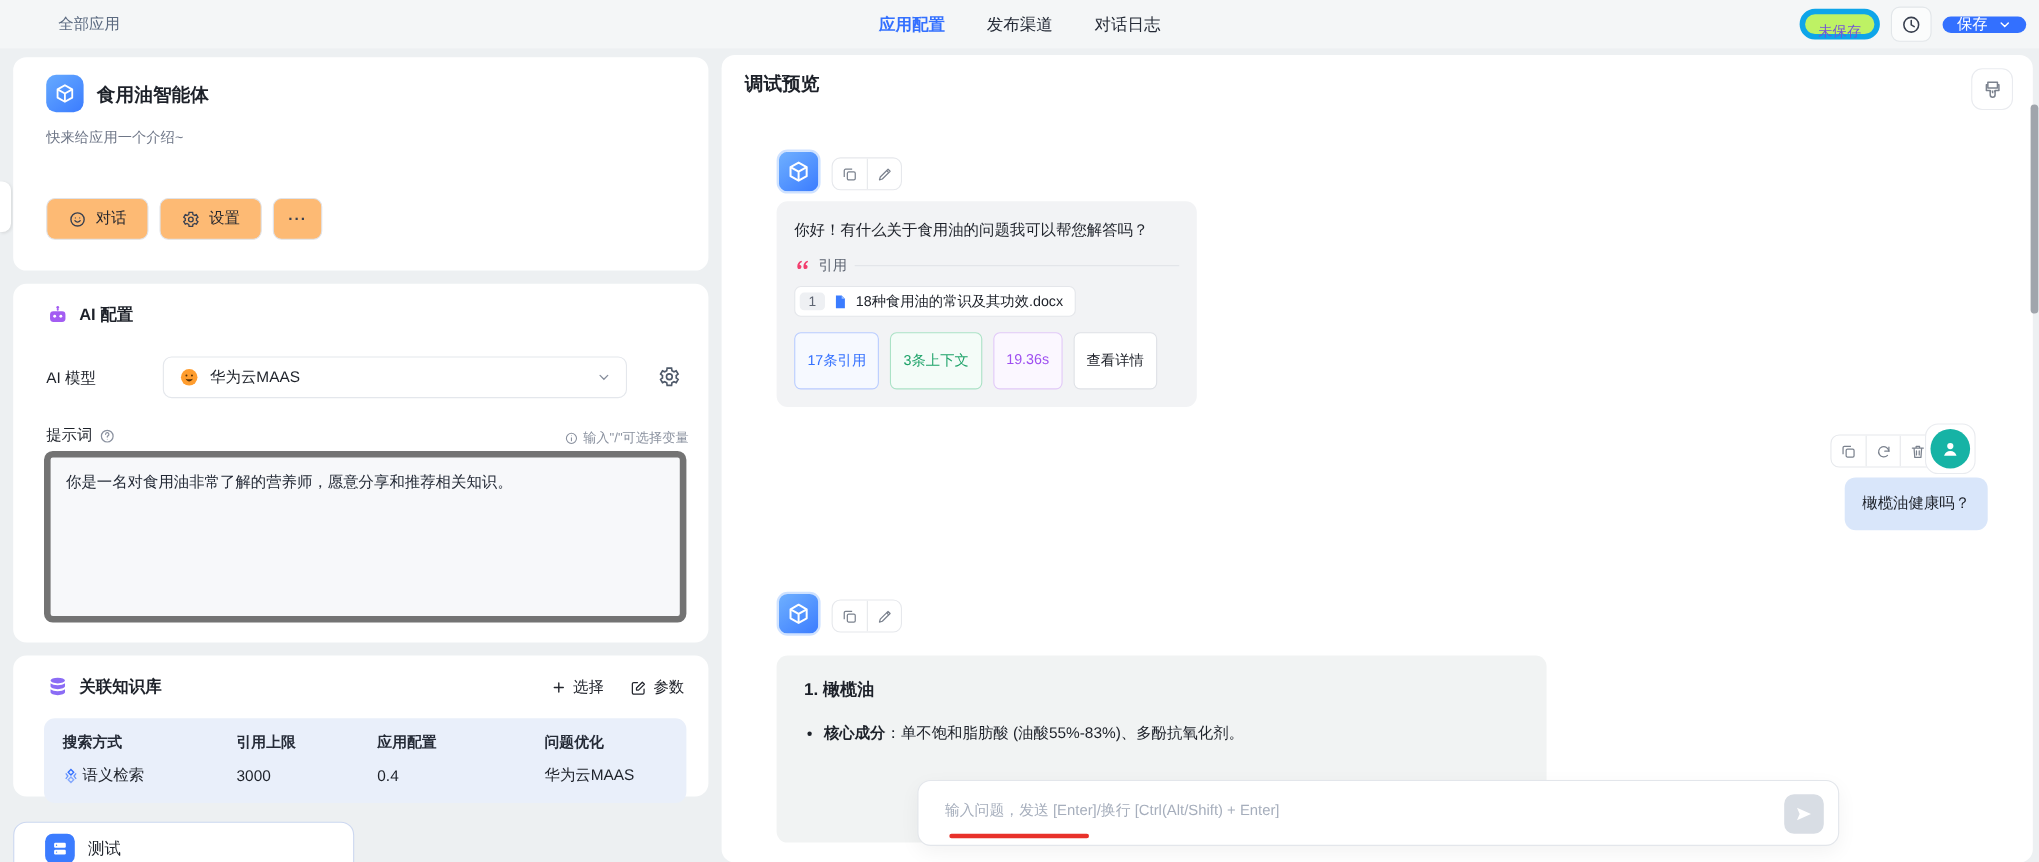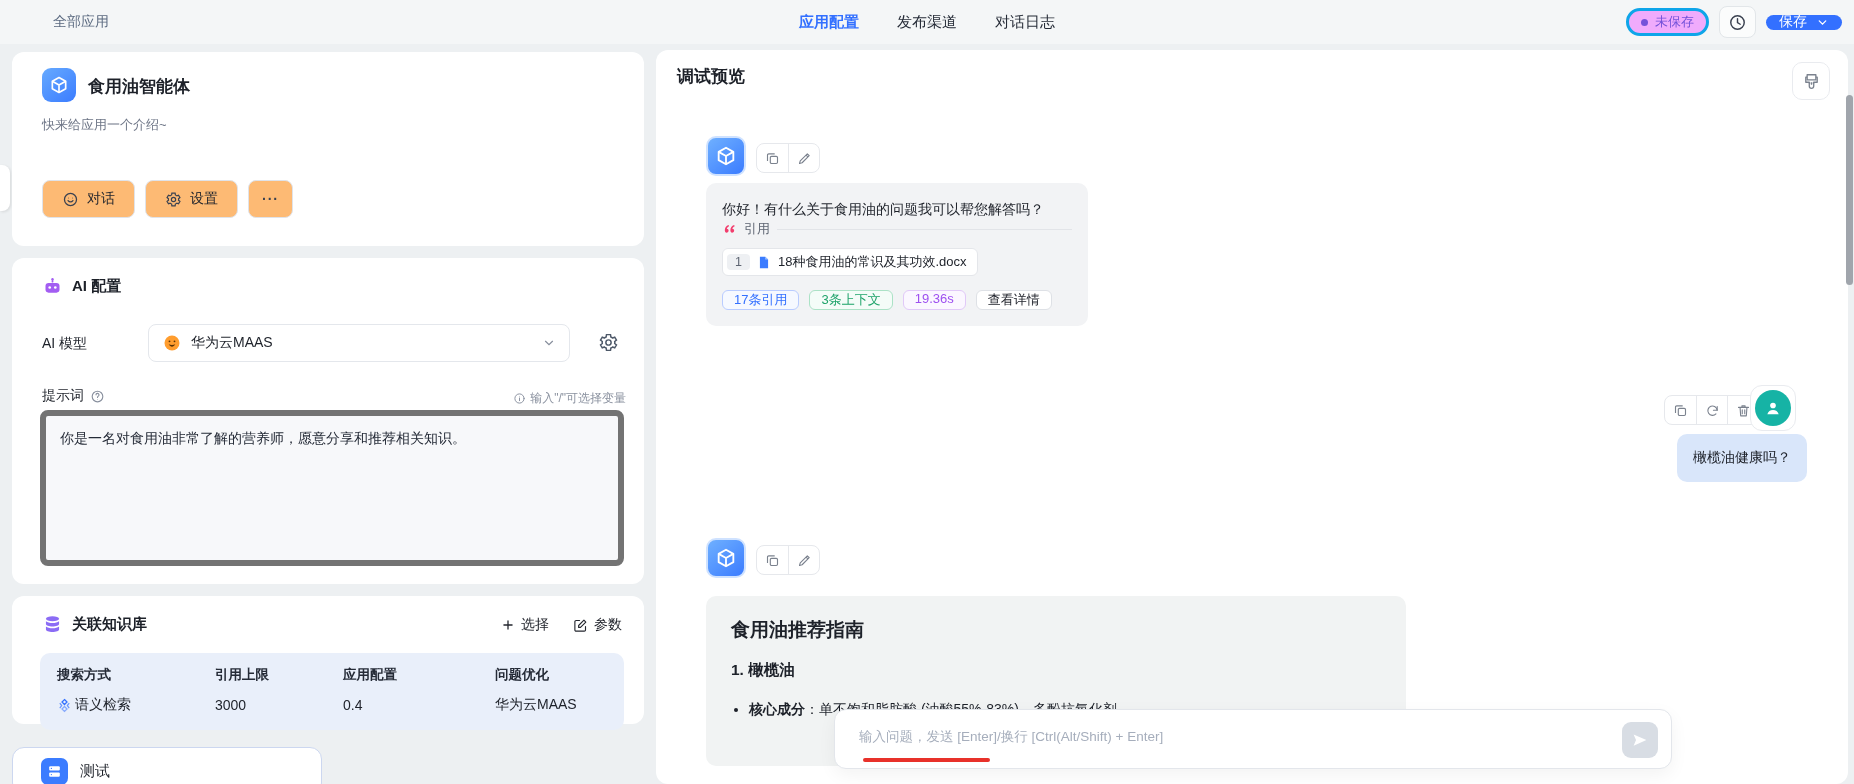--- a/index.html
+++ b/index.html
@@ -11,21 +11,21 @@
   }
   svg { display:block; }
 
   
   .topbar { position:absolute; left:0; top:0; width:1854px; height:44px; background:#f4f6f7; }
   .back-link { position:absolute; left:53px; top:13px; font-size:14px; color:#5b6a80; cursor:pointer; }
   .tabs { position:absolute; left:0; right:0; top:0; height:44px; display:flex; justify-content:center; align-items:center; gap:38px; font-size:15px; color:#252b37; }
   .tab { cursor:pointer; }
   .tab.active { color:#3370ff; font-weight:700; }
   .topbar-right { position:absolute; right:12px; top:6px; height:32px; display:flex; align-items:center; gap:10px; }
-  .unsaved { display:flex; align-items:center; gap:7px; border:3px solid #0ea5e9; background:#f0abfc; color:#7452d9; font-size:13px; padding:0 12px; height:28px; border-radius:15px; }
+  .unsaved { display:flex; align-items:center; gap:7px; border:5px solid #0ea5e9; background:#bef264; color:#7452d9; font-size:13px; padding:0 12px; height:28px; border-radius:15px;flex-direction:column; }
   .unsaved .dot { width:7px; height:7px; border-radius:50%; background:#7452d9; }
   .icon-btn-top { width:37px; height:32px; border:1px solid #e2e6e9; background:#fbfcfc; border-radius:8px; display:flex; align-items:center; justify-content:center; color:#39404f; cursor:pointer; }
   .save-btn { height:15px; background:#3370ff; color:#fff; border:none; border-radius:8px; display:flex; align-items:center; gap:9px; padding:0 13px; font-size:14px; cursor:pointer; }
 
   
   .card { position:absolute; background:#fff; border-radius:12px; }
   #card-app  { left:12px; top:52px;  width:632px; height:194px; }
   #card-ai   { left:12px; top:258px; width:632px; height:326px; }
   #card-kb   { left:12px; top:596px; width:632px; height:128px; }
   #card-test { left:12px; top:747px; width:310px; height:48px; border:1.5px solid #ccd7f0; display:flex; align-items:center; gap:12px; padding:0 16px 0 28px; }
@@ -66,28 +66,28 @@
   .debug-title { position:absolute; left:21px; top:15px; font-size:17px; font-weight:700; }
   .clear-btn { position:absolute; right:18px; top:12px; width:38px; height:38px; border:1px solid #e9ebef; border-radius:10px; background:#fff; color:#7b828e; display:flex; align-items:center; justify-content:center; cursor:pointer; }
 
   .bot-avatar { position:absolute; width:40px; height:40px; border-radius:10px; background:linear-gradient(140deg,#6fb0ff,#3b7cff); border:2px solid #cfe2ff; display:flex; align-items:center; justify-content:center; }
   .msg-actions { position:absolute; display:flex; border:1px solid #e6e8ec; border-radius:8px; background:#fff; overflow:hidden; }
   .msg-action { width:31px; height:28px; display:flex; align-items:center; justify-content:center; color:#7b828e; cursor:pointer; }
   .msg-action + .msg-action { border-left:1px solid #e6e8ec; }
 
   .bubble1 { position:absolute; left:50px; top:133px; width:382px; background:#f2f3f5; border-radius:10px; padding:16px; }
   .b1-text { font-size:14px; line-height:21px; }
-  .quote-row { display:flex; align-items:center; gap:7px;justify-content:flex-end; }
+  .quote-row { margin-top:12px; display:flex; align-items:center; gap:7px;justify-content:flex-end; }
   .quote-label { font-size:13px; color:#5e6572; }
   .quote-line { flex:1; height:1px; background:#e2e4e8; }
   .chip { margin-top:10px; display:inline-flex; align-items:center; gap:7px; background:#fff; border:1px solid #e4e6ea; border-radius:6px; padding:4px 10px 4px 4px; cursor:pointer; }
   .chip-index { background:#eef0f3; border-radius:4px; padding:1px 8px; font-size:12.5px; color:#5e6572; }
   .chip-name { font-size:13px; }
   .badge-row { margin-top:14px; display:flex; gap:10px; }
-  .pill { font-size:13px; padding:0 11px; border-radius:6px; border:1px solid; cursor:pointer; white-space:nowrap; }
+  .pill { font-size:13px; padding:16px 11px; border-radius:6px; border:1px solid; cursor:pointer; white-space:nowrap; }
   .pill-blue   { color:#3370ff; border-color:#b9ccff; background:#f6f9ff; }
   .pill-green  { color:#1fa36a; border-color:#abe2c6; background:#f4fcf8; }
   .pill-purple { color:#9e4ff0; border-color:#e1c9f8; background:#fbf7ff; }
   .pill-gray   { color:#23262e; border-color:#dee1e6; background:#fff; }
 
   .user-actions { left:1008px; top:345px; }
   .user-avatar { position:absolute; left:1094px; top:335px; width:46px; height:46px; background:#fff; border:1px solid #e9ebef; border-radius:12px; display:flex; align-items:center; justify-content:center; }
   .user-avatar-circle { width:36px; height:36px; border-radius:50%; background:#16b3a5; display:flex; align-items:center; justify-content:center; }
   .user-bubble { position:absolute; left:1021px; top:384px; width:130px; height:48px; background:#d9e6fa; border-radius:10px; display:flex; align-items:center; justify-content:center; font-size:14px; }
 
@@ -414,21 +414,20 @@
         </svg>
     </span>
     <span class="msg-action">
       <svg width="15" height="15" viewBox="0 0 24 24" fill="none" stroke="currentColor" stroke-width="1.8" stroke-linejoin="round">
           <path d="M4 20l1.2-4.2L16.5 4.5l3 3L8.2 18.8 4 20z"></path>
           <path d="M14.5 6.5l3 3"></path>
         </svg>
     </span>
   </div>
   <div class="bubble2">
-    <div class="b2-heading">食用油推荐指南</div>
     <div class="b2-subheading">1. 橄榄油</div>
     <ul class="b2-list">
       <li><b>核心成分</b><span>：单不饱和脂肪酸 (油酸55%-83%)、多酚抗氧化剂。</span></li>
     </ul>
   </div>
 
   <div class="input-bar">
     <input class="chat-input" type="text" placeholder="输入问题，发送 [Enter]/换行 [Ctrl(Alt/Shift) + Enter]" style="">
     <div class="red-underline"></div>
     <button class="send-btn">

